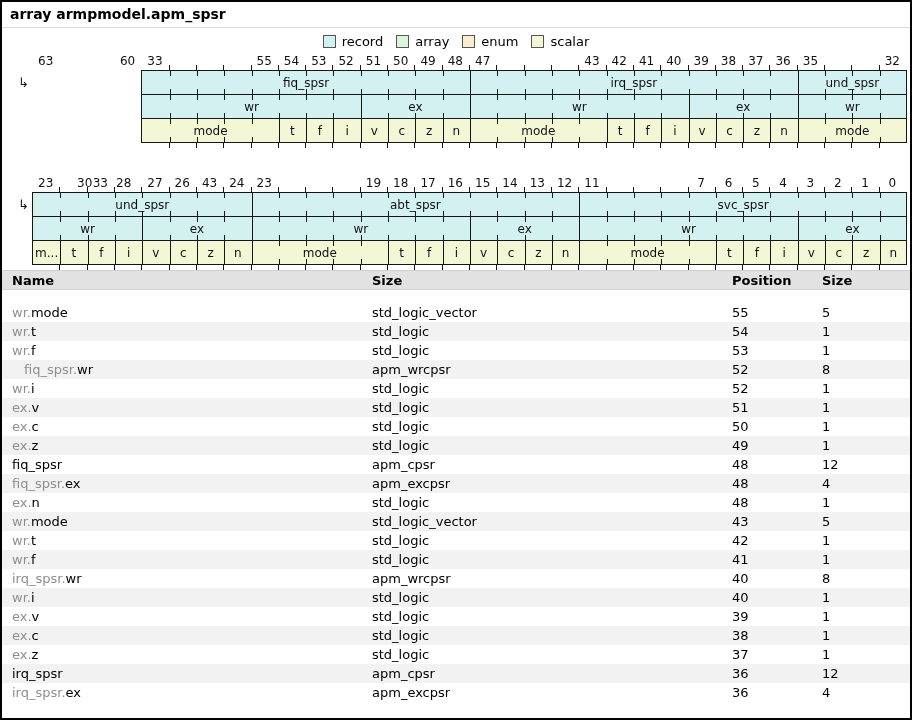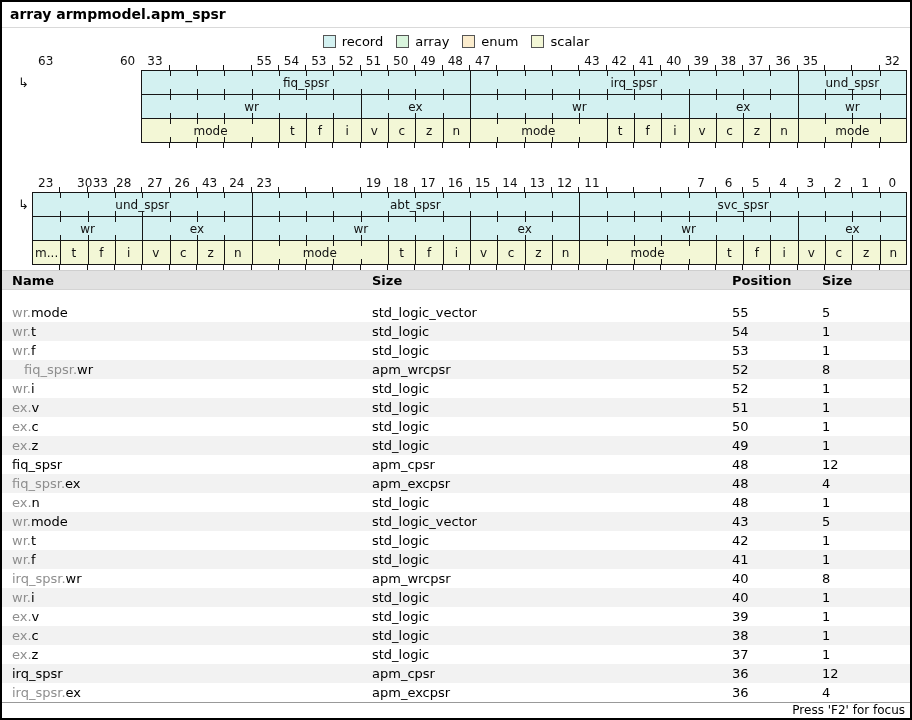--- a/index.html
+++ b/index.html
@@ -716,16 +716,13 @@
         <div class="tcell" style="left: 730px;">36</div>
         <div class="tcell" style="left: 820px;">12</div>
       </div>
       <div class="trow" style="top: 681px;">
         <div class="tcell" style="left: 10px;"><span class="name-prefix">irq_spsr.</span><span class="name-leaf">ex</span></div>
         <div class="tcell" style="left: 370px;">apm_excpsr</div>
         <div class="tcell" style="left: 730px;">36</div>
         <div class="tcell" style="left: 820px;">4</div>
       </div>
     </div>
-  <div class="statusbar">
-    <span>Press 'F2' for focus</span>
-  </div>
 </div>
 
 </body></html>

